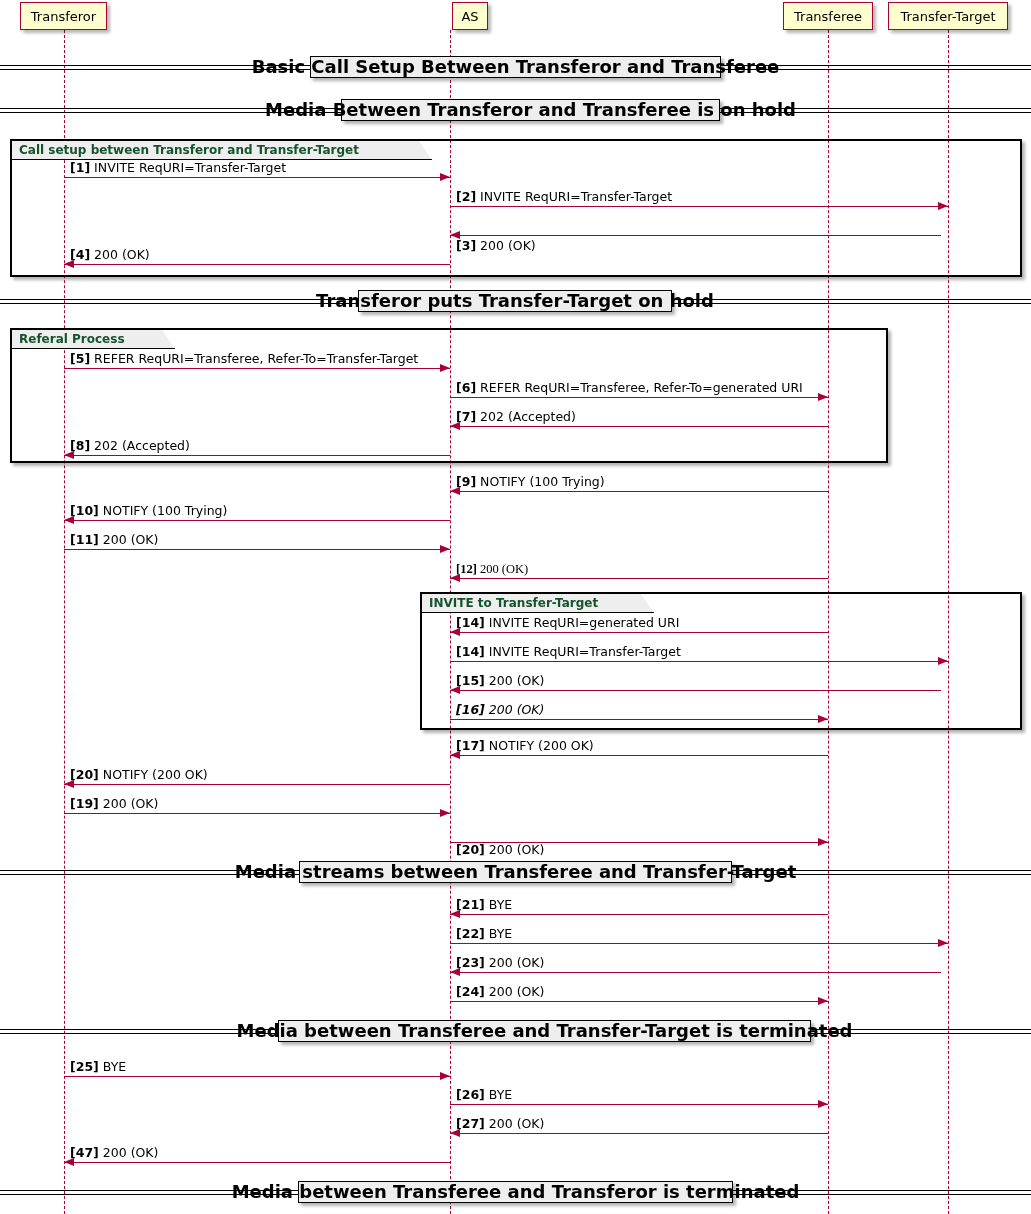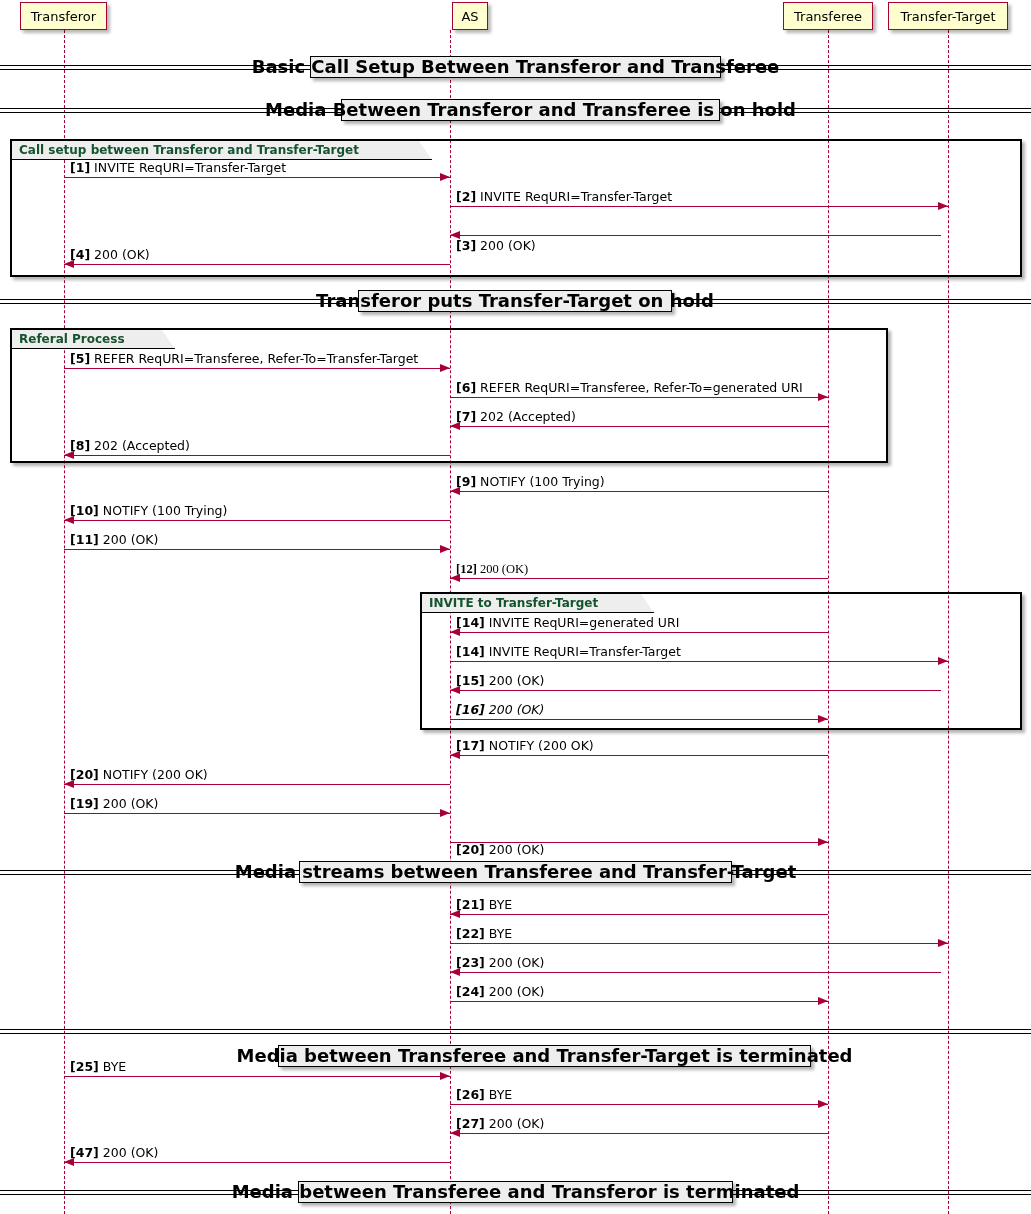--- a/index.html
+++ b/index.html
@@ -251,21 +251,21 @@
       </div>
       <div class="divider-rule" style="top: 299px;"></div>
       <div class="divider-box" style="left: 358px; top: 290px; width: 314px;">
         <span>Transferor puts Transfer-Target on hold</span>
       </div>
       <div class="divider-rule" style="top: 870px;"></div>
       <div class="divider-box" style="left: 299px; top: 861px; width: 433px; justify-content: center;">
         <span>Media streams between Transferee and Transfer-Target</span>
       </div>
       <div class="divider-rule" style="top: 1029px;"></div>
-      <div class="divider-box" style="left: 278px; top: 1020px; width: 533px; margin-top: 25px;">
+      <div class="divider-box" style="left: 278px; top: 1020px; width: 533px;">
         <span>Media between Transferee and Transfer-Target is terminated</span>
       </div>
       <div class="divider-rule" style="top: 1190px;"></div>
       <div class="divider-box" style="left: 298px; top: 1181px; width: 435px;">
         <span>Media between Transferee and Transferor is terminated</span>
       </div>
     </div>
   <div id="layer-participants">
       <div class="participant" style="left: 20px; top: 2px; width: 87px; height: 28px;">
         <span>Transferor</span>

